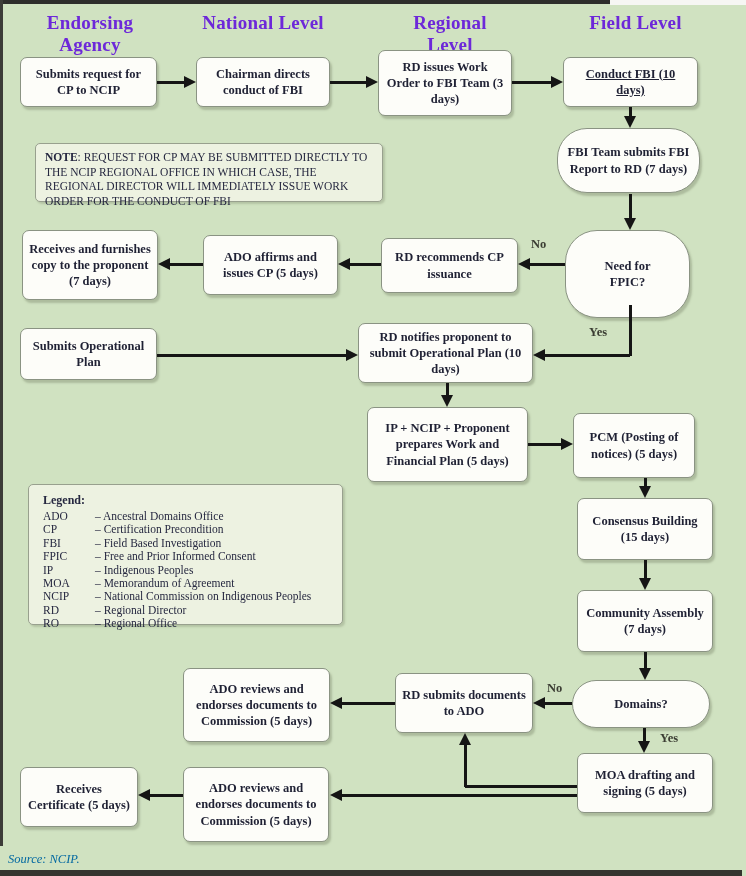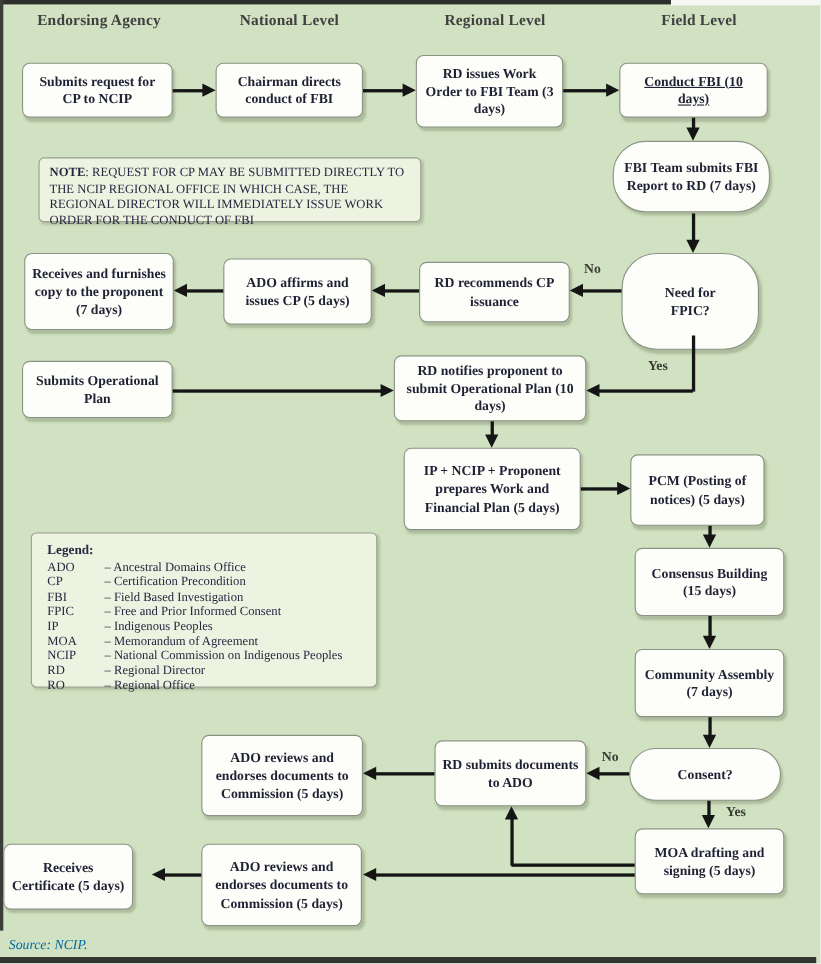--- a/index.html
+++ b/index.html
@@ -2,22 +2,22 @@
 <html><head>
 <meta charset="utf-8">
 <style>
   html,body{margin:0;padding:0;background:#ffffff;}
   #canvas{
     position:relative;width:746px;height:876px;overflow:hidden;
     background:#d0e2c1;
     font-family:"Liberation Serif", serif;
   }
   .col-header{
-    position:absolute;text-align:center;font-weight:700;font-size:14px;
-    color:#404040;letter-spacing:.2px;
+    position:absolute;text-align:center;font-weight:700;font-size:19px;
+    color:#6d28d9;letter-spacing:.2px;
   }
   .node{
     position:absolute;box-sizing:border-box;
     background:#fdfdf9;border:1.6px solid #8a9383;border-radius:7px;
     box-shadow:2px 3px 2px rgba(115,125,100,.38);
     display:flex;align-items:center;justify-content:center;text-align:center;
     padding:3px 6px;font-weight:700;font-size:12.5px;line-height:1.3;color:#1f2134;
   }
   .stadium{border-radius:32px;}
   .pill{border-radius:24px;}
@@ -113,26 +113,26 @@
     <div class="legend-row">
         <span class="legend-abbr">RD</span>
         <span>– Regional Director</span>
       </div>
     <div class="legend-row">
         <span class="legend-abbr">RO</span>
         <span>– Regional Office</span>
       </div>
   </div>
 
-  <div class="node pill" style="left:572px;top:680px;width:138px;height:48px;">Consent?</div>
+  <div class="node pill" style="left:572px;top:680px;width:138px;height:48px;">Domains?</div>
   <div class="node" style="left:395px;top:673px;width:138px;height:60px;">RD submits documents to ADO</div>
   <div class="node" style="left:183px;top:668px;width:147px;height:74px;">ADO reviews and endorses documents to Commission (5 days)</div>
   <div class="node" style="left:577px;top:753px;width:136px;height:60px;">MOA drafting and signing (5 days)</div>
   <div class="node" style="left:183px;top:767px;width:146px;height:75px;">ADO reviews and endorses documents to Commission (5 days)</div>
-  <div class="node" style="left:3px;top:767px;width:118px;height:60px;">Receives Certificate (5 days)</div>
+  <div class="node" style="left:20px;top:767px;width:118px;height:60px;">Receives Certificate (5 days)</div>
 
   <div class="blabel" style="left:531px;top:237px;">No</div>
   <div class="blabel" style="left:589px;top:325px;">Yes</div>
   <div class="blabel" style="left:547px;top:681px;">No</div>
   <div class="blabel" style="left:660px;top:731px;">Yes</div>
 
   <div class="hl" style="left:157px;top:80.5px;width:30px;"></div>
   <div class="ah-r" style="left:184px;top:76px;"></div>
 
   <div class="hl" style="left:330px;top:80.5px;width:39px;"></div>

